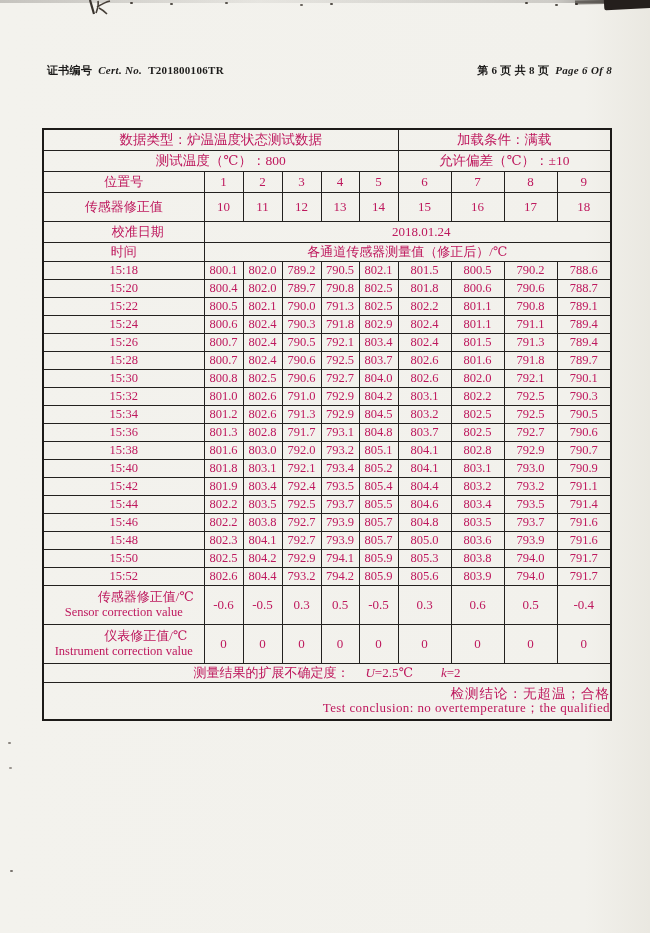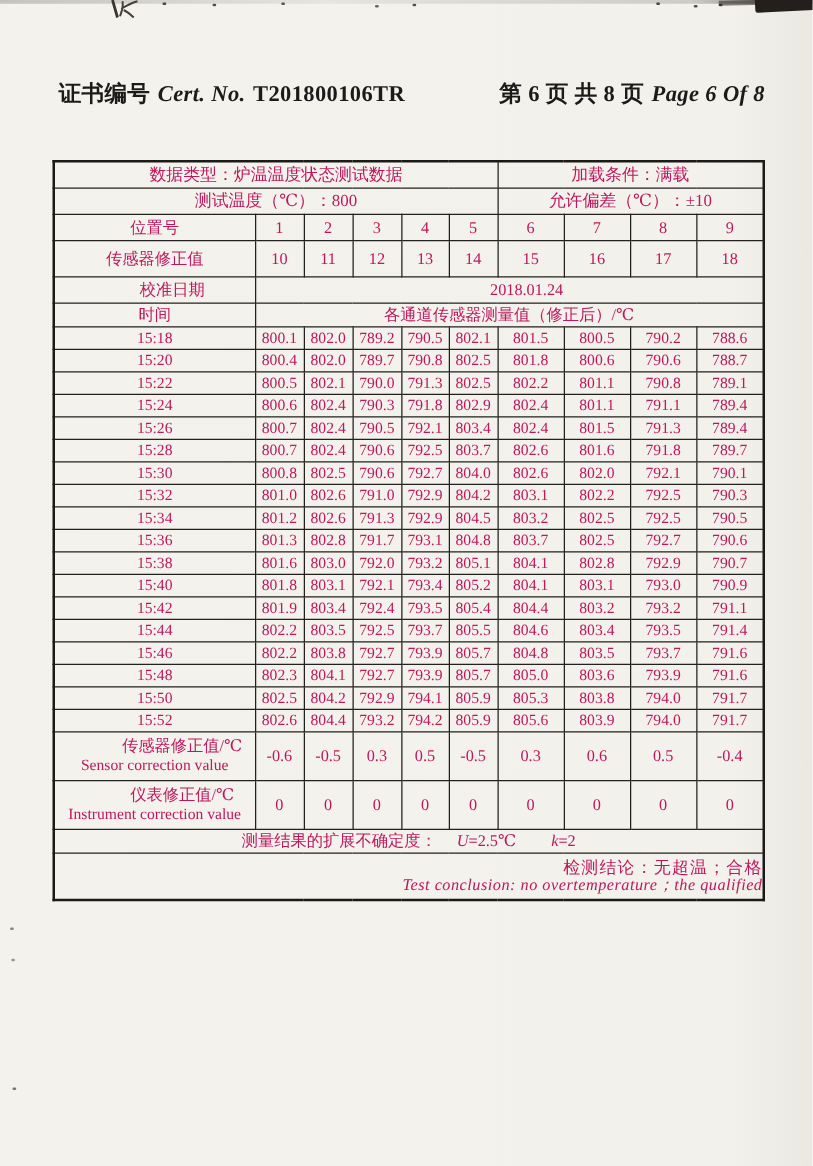--- a/index.html
+++ b/index.html
@@ -15,21 +15,21 @@
     background:linear-gradient(90deg,rgba(60,55,50,.25),rgba(80,75,70,.08) 40%,rgba(60,55,50,.2) 85%,rgba(20,18,16,.6));}
   .corner-mark{position:absolute;top:-4px;right:-6px;width:52px;height:13px;background:#241f1c;transform:rotate(-3deg);border-radius:2px;}
   .edge-bar{position:absolute;top:0;left:575px;width:60px;height:4px;background:rgba(40,35,30,.55);transform:rotate(-1deg);}
   .squiggle{position:absolute;top:0;left:84px;width:40px;height:18px;}
   .specks{position:absolute;top:2px;left:130px;width:3px;height:2px;background:#4a443e;border-radius:1px;
     box-shadow:40px 1px 0 #55504a, 95px 0 0 #5a554f, 170px 2px 0 #6a645e, 200px 1px 0 #55504a,
                395px 0 0 #4a443e, 425px 2px 0 #55504a, 445px 1px 0 #3a3530,
                -122px 740px 0 #8a857f, -121px 765px 0 #9a958f, -120px 868px 0 #7a756f;}
   
   .page-header{position:absolute;top:63px;left:47px;width:565px;display:flex;justify-content:space-between;
-    font-size:18px;font-weight:bold;letter-spacing:.3px;color:#1c1b1a;}
+    font-size:11px;font-weight:bold;letter-spacing:.3px;color:#1c1b1a;}
   .page-header .en{font-style:italic;}
   .page-header .sp{display:inline-block;width:6px;}
   
   .cert-table{position:absolute;left:42px;top:128px;border-collapse:collapse;table-layout:fixed;width:568px;
     font-size:13px;color:#be185d;}
   .cert-table td{border:1.6px solid #23211f;text-align:center;padding:0;overflow:hidden;line-height:1.15;}
   .cert-table{border:2.4px solid #1c1a18;}
   td.lbl{font-size:13px;}
   tr.r-top td{height:20px;font-size:13.5px;}
   tr.r-pos td{height:20px;}
@@ -40,21 +40,21 @@
   tr.r-corr td{height:38px;}
   tr.r-unc td{height:18px;}
   tr.r-conc td{height:36px;text-align:right;}
   .cell-left{text-align:left;padding-left:12px;}
   .two-line .cn{display:block;font-size:13px;margin-left:44px;}
   .two-line .en{display:block;font-size:12.5px;}
   .unc-wrap .sym{font-style:italic;}
   .unc-wrap .gap1{display:inline-block;width:16px;}
   .unc-wrap .gap2{display:inline-block;width:28px;}
   .conc .cn{display:block;font-size:13.5px;letter-spacing:1px;}
-  .conc .en{display:block;font-size:13px;letter-spacing:.4px;font-style:italic;}
+  .conc .en{display:block;font-size:13px;letter-spacing:.4px;}
 </style>
 </head>
 <body>
 
 <div class="top-edge-shade"></div>
 <div class="edge-bar"></div>
 <div class="corner-mark"></div>
 <div class="squiggle">
   <svg width="40" height="18" viewBox="0 0 40 18">
     <path d="M6 0 L10 14" stroke="#3a342e" stroke-width="2.2" fill="none"></path>

